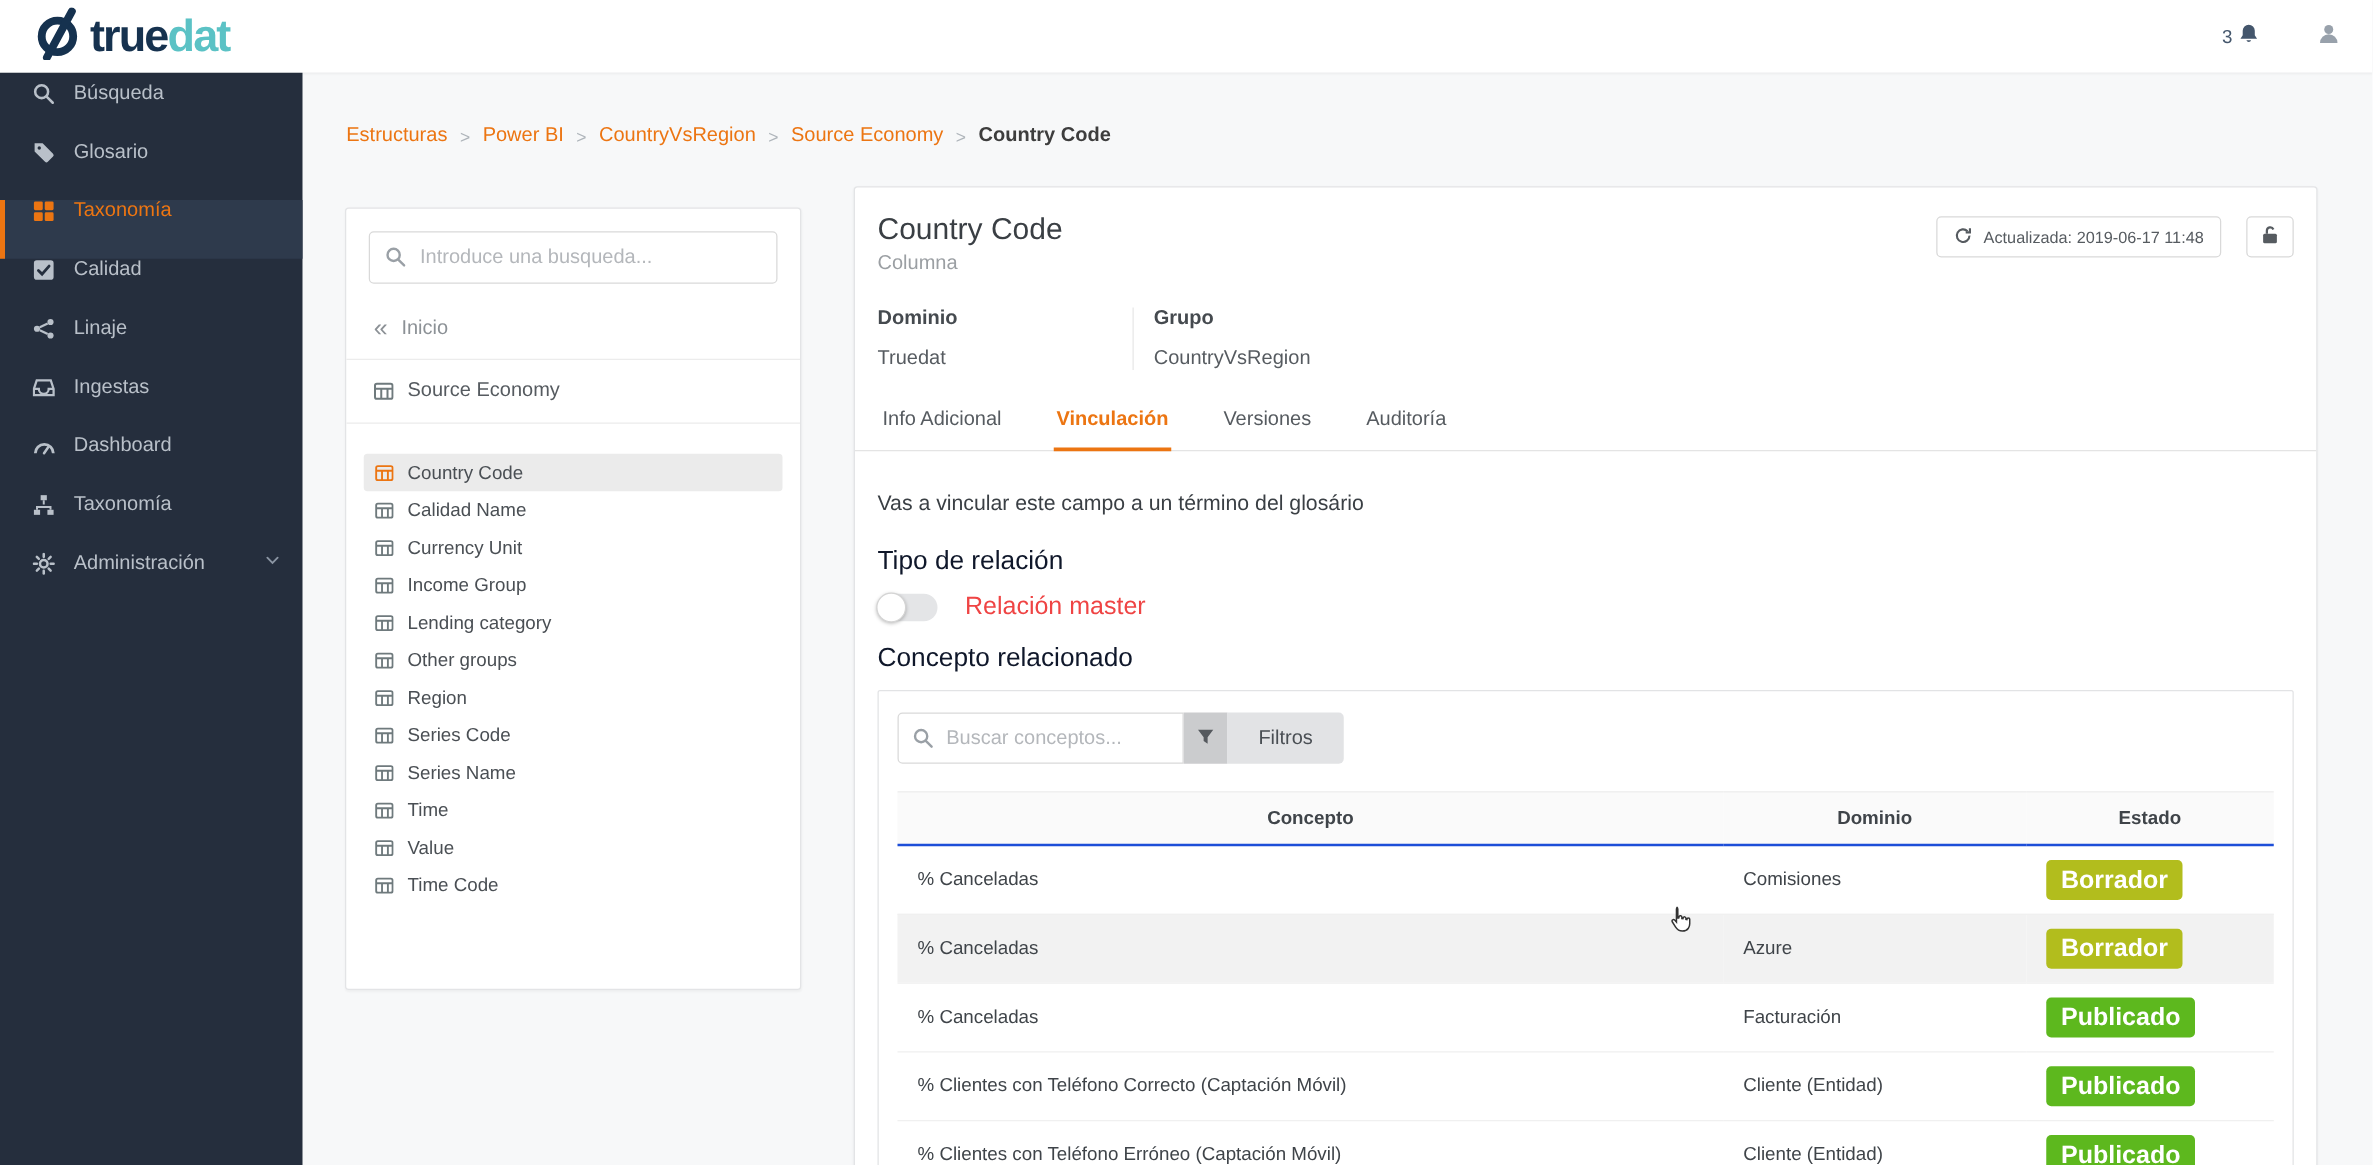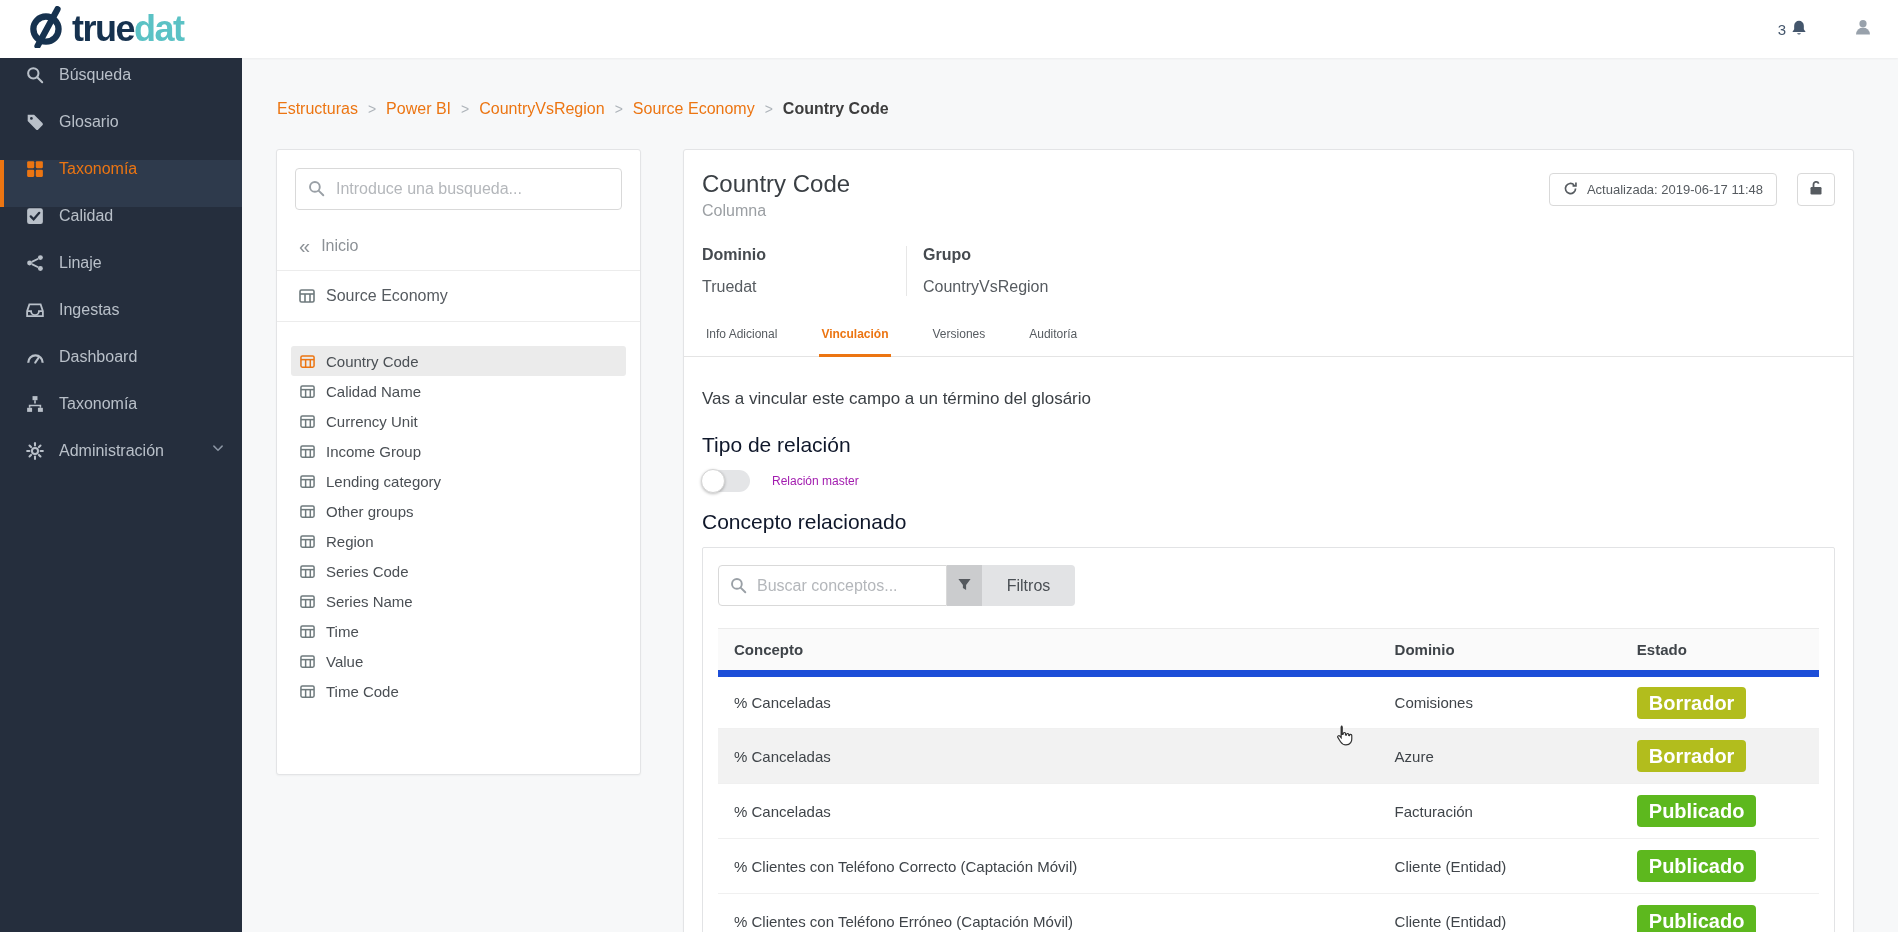--- a/index.html
+++ b/index.html
@@ -25,21 +25,21 @@
 
   
   .main{position:absolute;top:58px;left:242px;right:0;bottom:0;overflow:hidden}
   .breadcrumb{position:absolute;left:35px;top:42px;display:flex;align-items:center;gap:10px;font-size:16px}
   .crumb{color:#ec7512;cursor:pointer}
   .crumb-sep{color:#aeb4ba;font-size:14px}
   .crumb-current{color:#3d3d3d;font-weight:bold}
   .card{position:absolute;background:#fff;border:1px solid #e3e4e6;border-radius:3px;box-shadow:0 1px 2px rgba(0,0,0,.04)}
 
   
-  .structure-card{left:34px;top:91px;width:365px;height:626px;overflow:hidden}
+  .structure-card{left:34px;top:108px;width:365px;height:626px;overflow:hidden}
   .s-search{position:relative;margin:18px 18px 12px}
   .s-search input{width:100%;height:42px;border:1px solid #d9d9d9;border-radius:4px;padding:0 12px 0 40px;font-size:16px;color:#444;font-family:inherit;outline:none}
   .s-search input::placeholder{color:#b4b7bb}
   .s-search .icon{position:absolute;left:13px;top:12px;color:#9aa0a6;display:flex}
   .s-home{display:flex;align-items:center;gap:11px;padding:14px 22px;color:#8c9196;font-size:16px;cursor:pointer}
   .laquo{font-size:20px;line-height:1;color:#8c9196}
   .s-divider{border:none;border-top:1px solid #ececec}
   .s-parent{display:flex;align-items:center;gap:11px;padding:16px 22px;color:#565b60;font-size:16px;cursor:pointer}
   .s-parent .icon{color:#6f7a7d;display:flex}
   .s-list{list-style:none;margin:24px 14px 0;padding:0}
@@ -56,39 +56,39 @@
   .d-actions{display:flex;align-items:center;gap:20px;margin-top:3px}
   .btn{display:inline-flex;align-items:center;gap:9px;height:33px;background:#fff;border:1px solid #d9d9d9;border-radius:4px;color:#565b60;font-size:13px;font-family:inherit;cursor:pointer}
   .btn-updated{padding:0 13px}
   .btn-lock{width:38px;justify-content:center}
   .d-meta{display:flex;margin-top:26px;padding:0 18px}
   .d-meta-col{width:204px}
   .d-meta-col + .d-meta-col{width:auto;border-left:1px solid #e7e7e7;padding-left:16px}
   .d-meta .m-label{font-size:16px;font-weight:bold;color:#454a4f}
   .d-meta .m-value{margin-top:14px;font-size:16px;color:#565b60}
   .d-tabs{display:flex;gap:40px;margin-top:20px;padding:0 20px;border-bottom:1px solid #e4e4e4}
-  .tab{padding:11px 2px 13px;font-size:12px;color:#565b60;border-bottom:3px solid transparent;margin-bottom:-1px;cursor:pointer}
+  .tab{padding:11px 2px 13px;font-size:16px;color:#565b60;border-bottom:3px solid transparent;margin-bottom:-1px;cursor:pointer}
   .tab.active{color:#ec7512;font-weight:bold;border-bottom-color:#ec7512}
   .d-body{padding:32px 18px 0}
   .link-heading{font-size:17px;font-weight:normal;color:#3a3f44;margin-bottom:24px}
   .field-label{font-size:21px;color:#0f172a;margin-bottom:13px}
   .toggle-row{display:flex;align-items:center;gap:22px;margin-bottom:18px}
   .toggle{position:relative;width:48px;height:22px;background:#e4e5e7;border-radius:11px;cursor:pointer;flex:none}
   .toggle-knob{position:absolute;left:-1px;top:-1px;width:24px;height:24px;background:#fff;border:1px solid #d4d4d4;border-radius:50%;box-shadow:0 1px 3px rgba(0,0,0,.25)}
-  .toggle-label{font-size:12px;color:#a21caf}
+  .toggle-label{font-size:20px;color:#ef4444}
   .concept-box{margin-top:2px;border:1px solid #e2e3e5;border-radius:2px;padding:17px 15px}
   .search-group{display:flex;height:41px;margin-bottom:22px}
   .sg-input{position:relative}
   .sg-input input{width:229px;height:41px;border:1px solid #d9d9d9;border-radius:4px 0 0 4px;padding:0 10px 0 38px;font-size:16px;font-family:inherit;color:#444;outline:none}
   .sg-input input::placeholder{color:#b4b7bb}
   .sg-input .icon{position:absolute;left:12px;top:12px;color:#9aa0a6;display:flex}
   .sg-filter-btn{width:35px;border:none;background:#cbccce;display:flex;align-items:center;justify-content:center;color:#55595e;cursor:pointer}
   .sg-filters-btn{width:93px;border:none;background:#e2e3e5;border-radius:0 4px 4px 0;font-size:16px;font-family:inherit;color:#4a4f54;cursor:pointer}
   .c-table{width:100%;border-collapse:collapse}
-  .c-table th{background:#fafafa;border-top:1px solid #ebebeb;border-bottom:7px solid #1d4ed8;text-align:left;font-size:15px;font-weight:bold;color:#3f4449;padding:12px 16px}
+  .c-table th{background:#fafafa;border-top:1px solid #ebebeb;border-bottom:2px solid #1d4ed8;text-align:center;font-size:15px;font-weight:bold;color:#3f4449;padding:12px 16px}
   .col-concept{width:60%}
   .col-domain{width:22%}
   .col-status{width:18%}
   .c-table td{border-bottom:1px solid #f0f0f0;font-size:15px;color:#3f4449;padding:0 16px;height:55px}
   .c-row{cursor:pointer}
   .c-row.hovered{background:#f2f2f2}
   .badge{display:inline-block;padding:6px 12px;border-radius:4px;color:#fff;font-size:20px;font-weight:bold;line-height:1}
   .cursor{position:absolute;left:1088px;top:664px;z-index:50;pointer-events:none}
 </style>
 </head>

